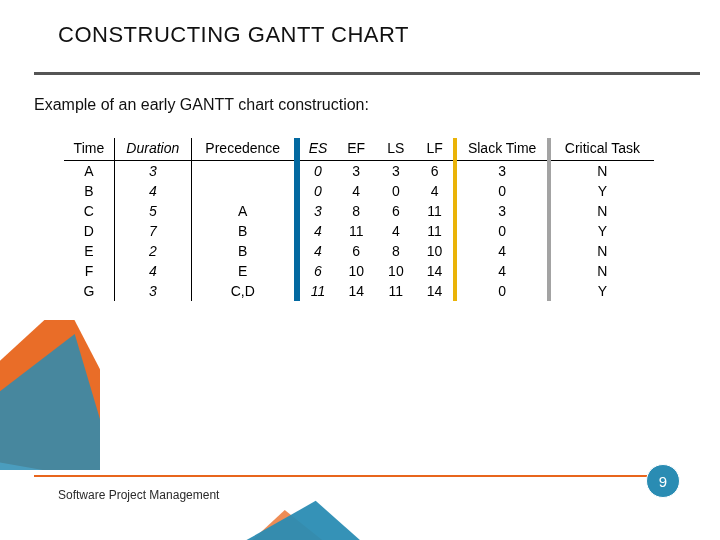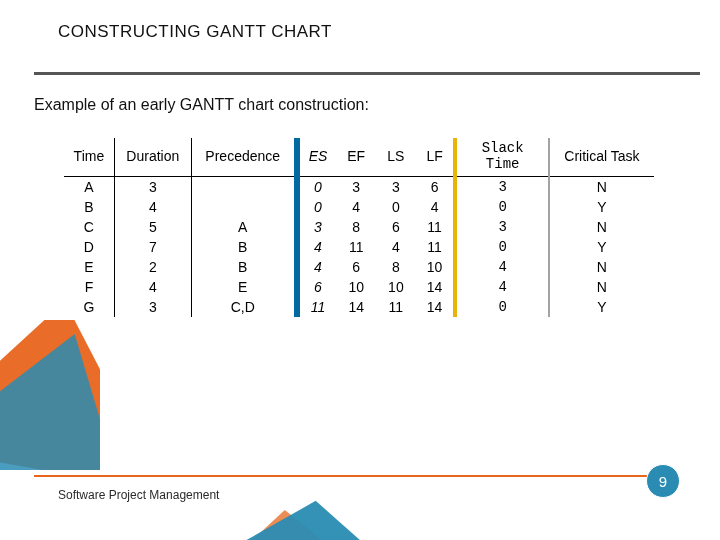--- a/index.html
+++ b/index.html
@@ -9,21 +9,21 @@
     height: 540px;
     background: #fff;
     font-family: "Segoe UI", Arial, sans-serif;
     position: relative;
     overflow: hidden;
   }
   .title {
     position: absolute;
     left: 58px;
     top: 22px;
-    font-size: 17px;
+    font-size: 22px;
     letter-spacing: 0.5px;
     color: #111;
     font-weight: 400;
   }
   .title-rule {
     position: absolute;
     left: 34px;
     right: 20px;
     top: 72px;
     height: 2px;
@@ -43,27 +43,27 @@
     left: 64px;
     top: 138px;
     width: 590px;
     font-size: 14px;
     color: #000;
   }
   table { border-collapse: collapse; width: 100%; }
   thead td { border-bottom: 1px solid #000; padding: 2px 6px 4px; text-align: center; }
   tbody td { padding: 2px 6px; text-align: center; }
   .col-task  { width: 42px;  border-right: 1px solid #000; }
-  .col-dur   { width: 62px;  border-right: 1px solid #000; }
+  .col-dur   { width: 62px;  border-right: 1px solid #000; font-style: italic; }
   .col-prec  { width: 86px;  border-right: 6px solid #0369a1; }
   .col-es    { width: 34px; font-style: italic; }
   .col-ef    { width: 34px; }
   .col-ls    { width: 34px; }
   .col-lf    { width: 34px;  border-right: 4px solid #eab308; }
-  .col-slack { width: 80px;  border-right: 2px solid #a3a3a3; font-family: Liberation Mono, monospace; }
+  .col-slack { width: 80px;  border-right: 4px solid #a3a3a3; }
   .col-crit  { width: 90px; }
 
   .footer-rule {
     position: absolute;
     left: 34px;
     right: 70px;
     top: 475px;
     border-top: 2px solid #e8651c;
   }
   .footer-text {

